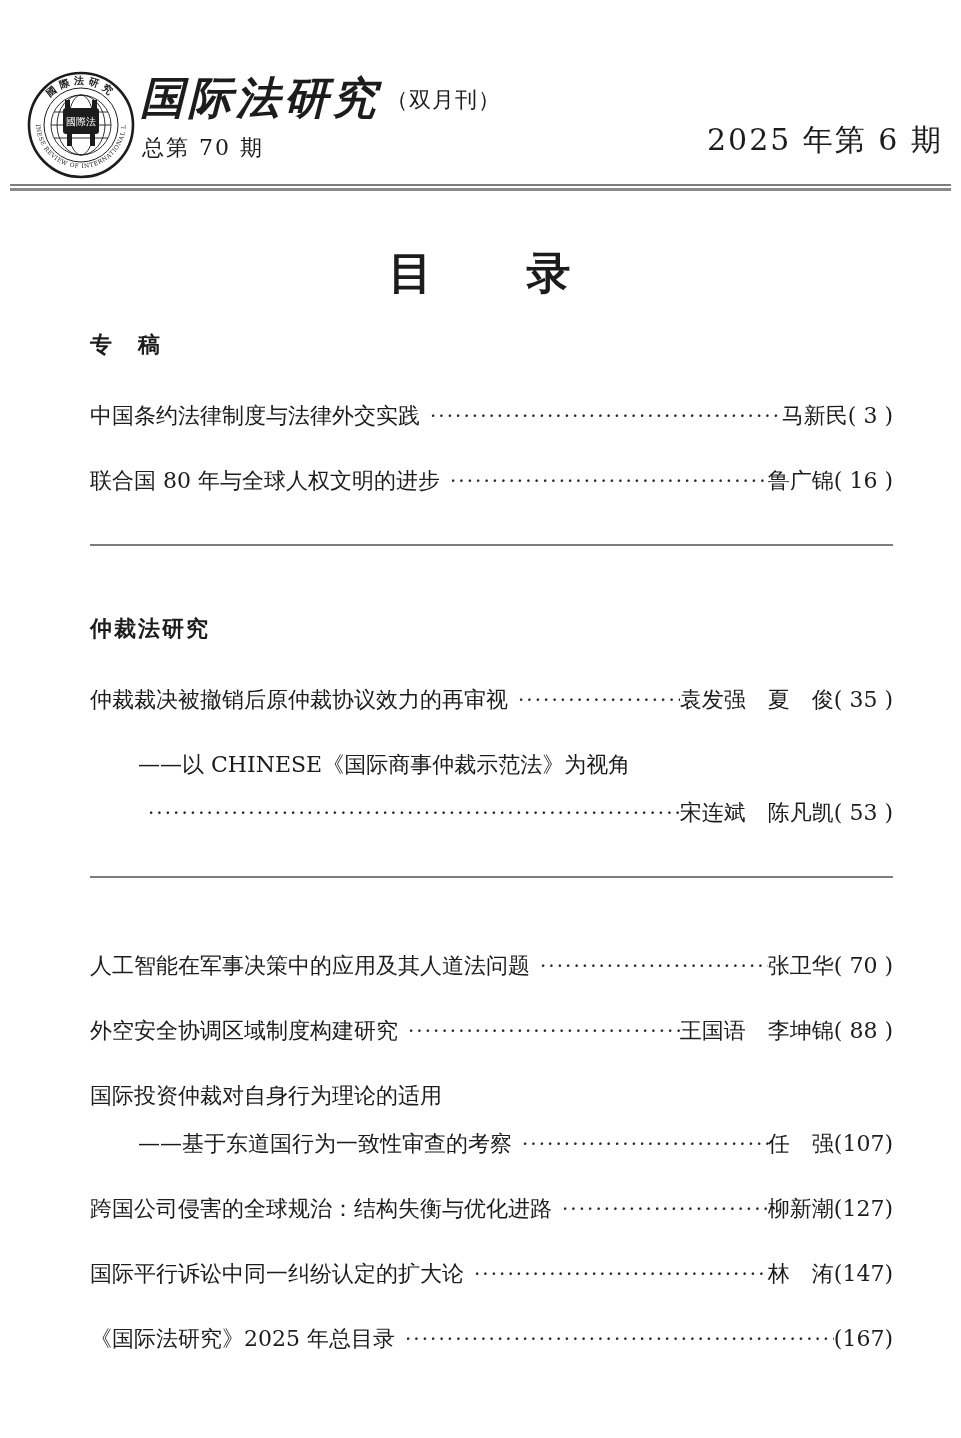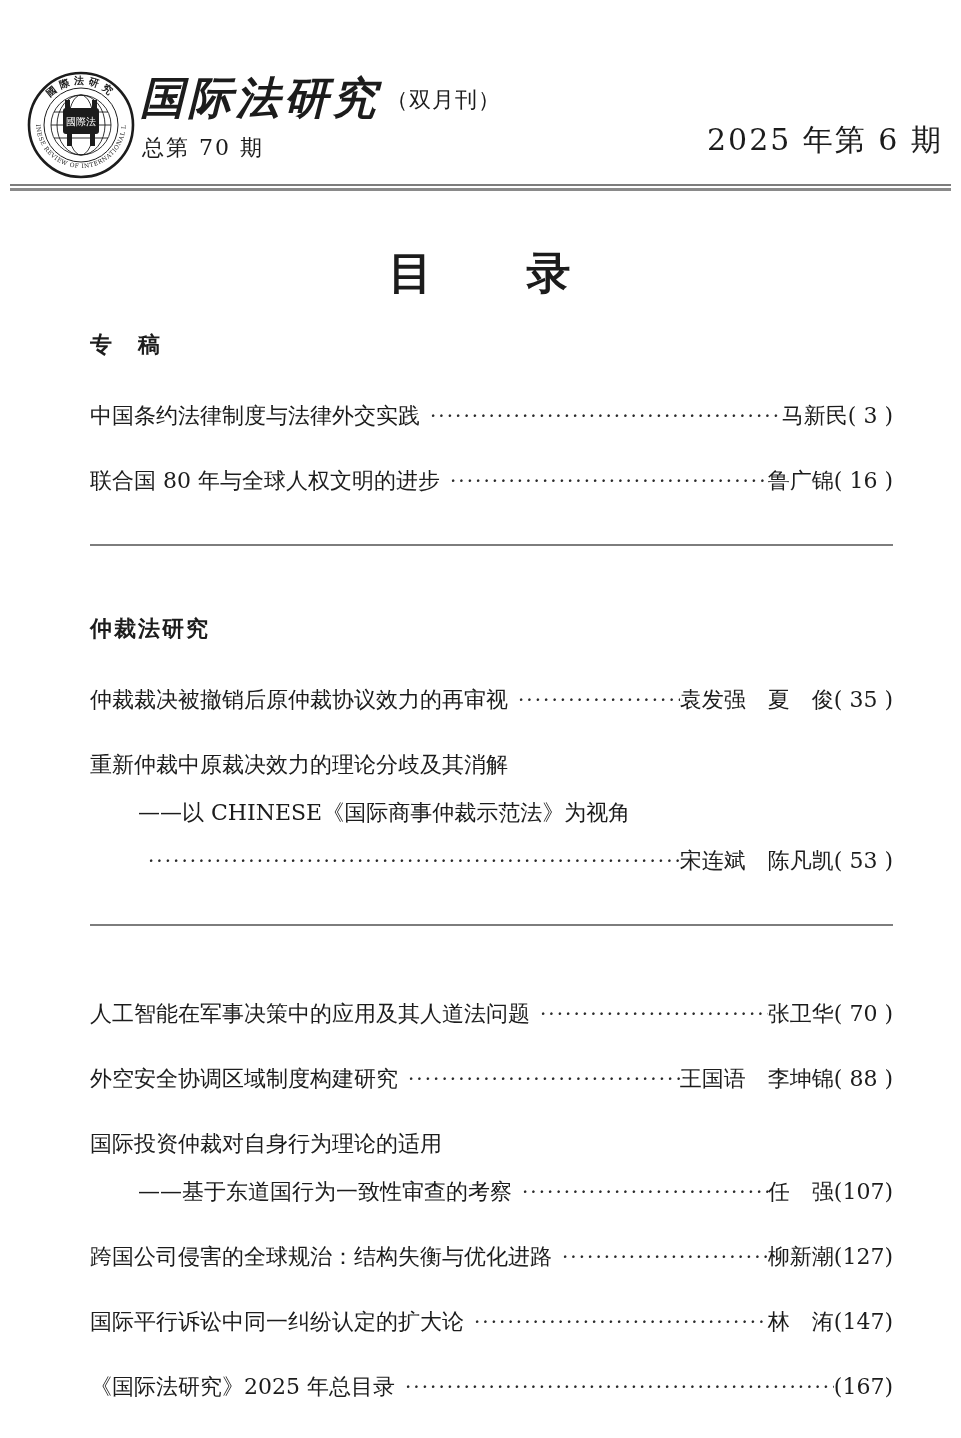--- a/index.html
+++ b/index.html
@@ -186,23 +186,20 @@
       <div class="divider"></div>
       <div class="section-heading">仲裁法研究</div>
       <div class="entry">
         <div class="entry-row">
           <span class="row-text">仲裁裁决被撤销后原仲裁协议效力的再审视</span>
           <span class="leader">·········································································································································································</span>
           <span class="row-tail"><span>袁发强　夏　俊</span><span>( 35 )</span></span>
         </div>
       </div>
       <div class="entry">
-        <div class="entry-row">
-          <span class="row-text">重新仲裁中原裁决效力的理论分歧及其消解</span>
-        </div>
         <div class="entry-row indent">
           <span class="row-text">——以 CHINESE《国际商事仲裁示范法》为视角</span>
         </div>
         <div class="entry-row indent">
           <span class="row-text"></span>
           <span class="leader">·········································································································································································</span>
           <span class="row-tail"><span>宋连斌　陈凡凯</span><span>( 53 )</span></span>
         </div>
       </div>
       <div class="divider"></div>

